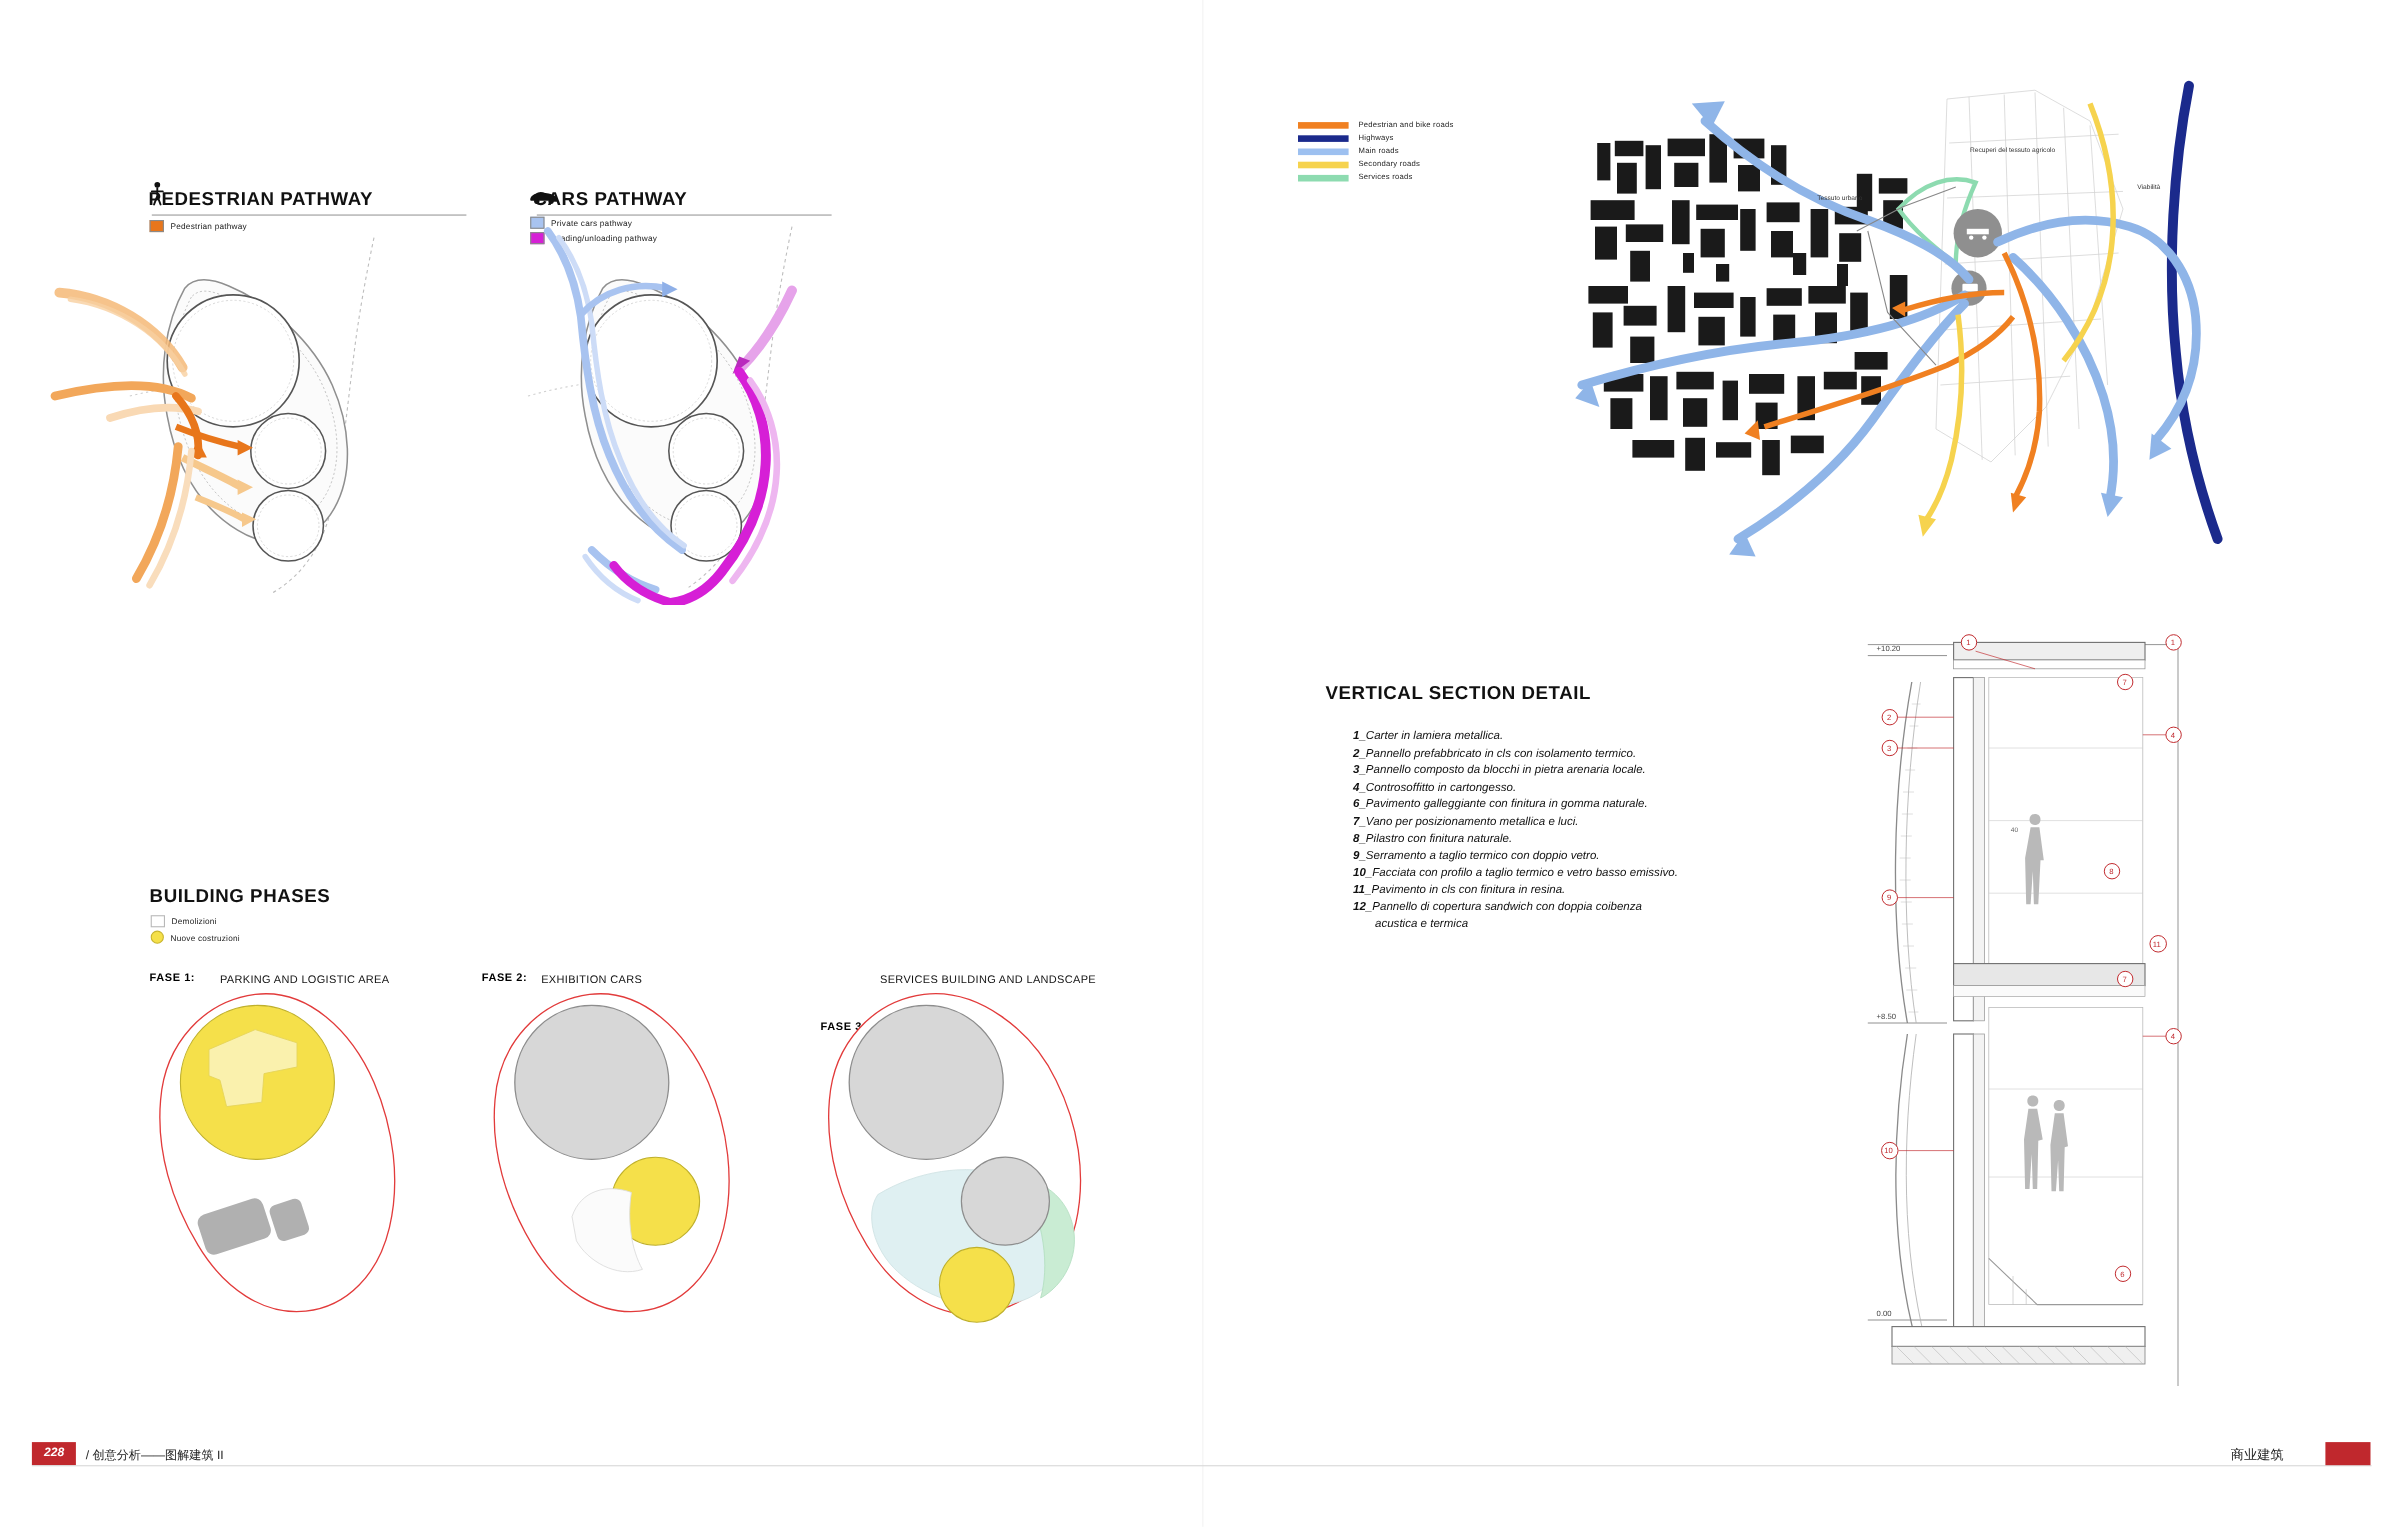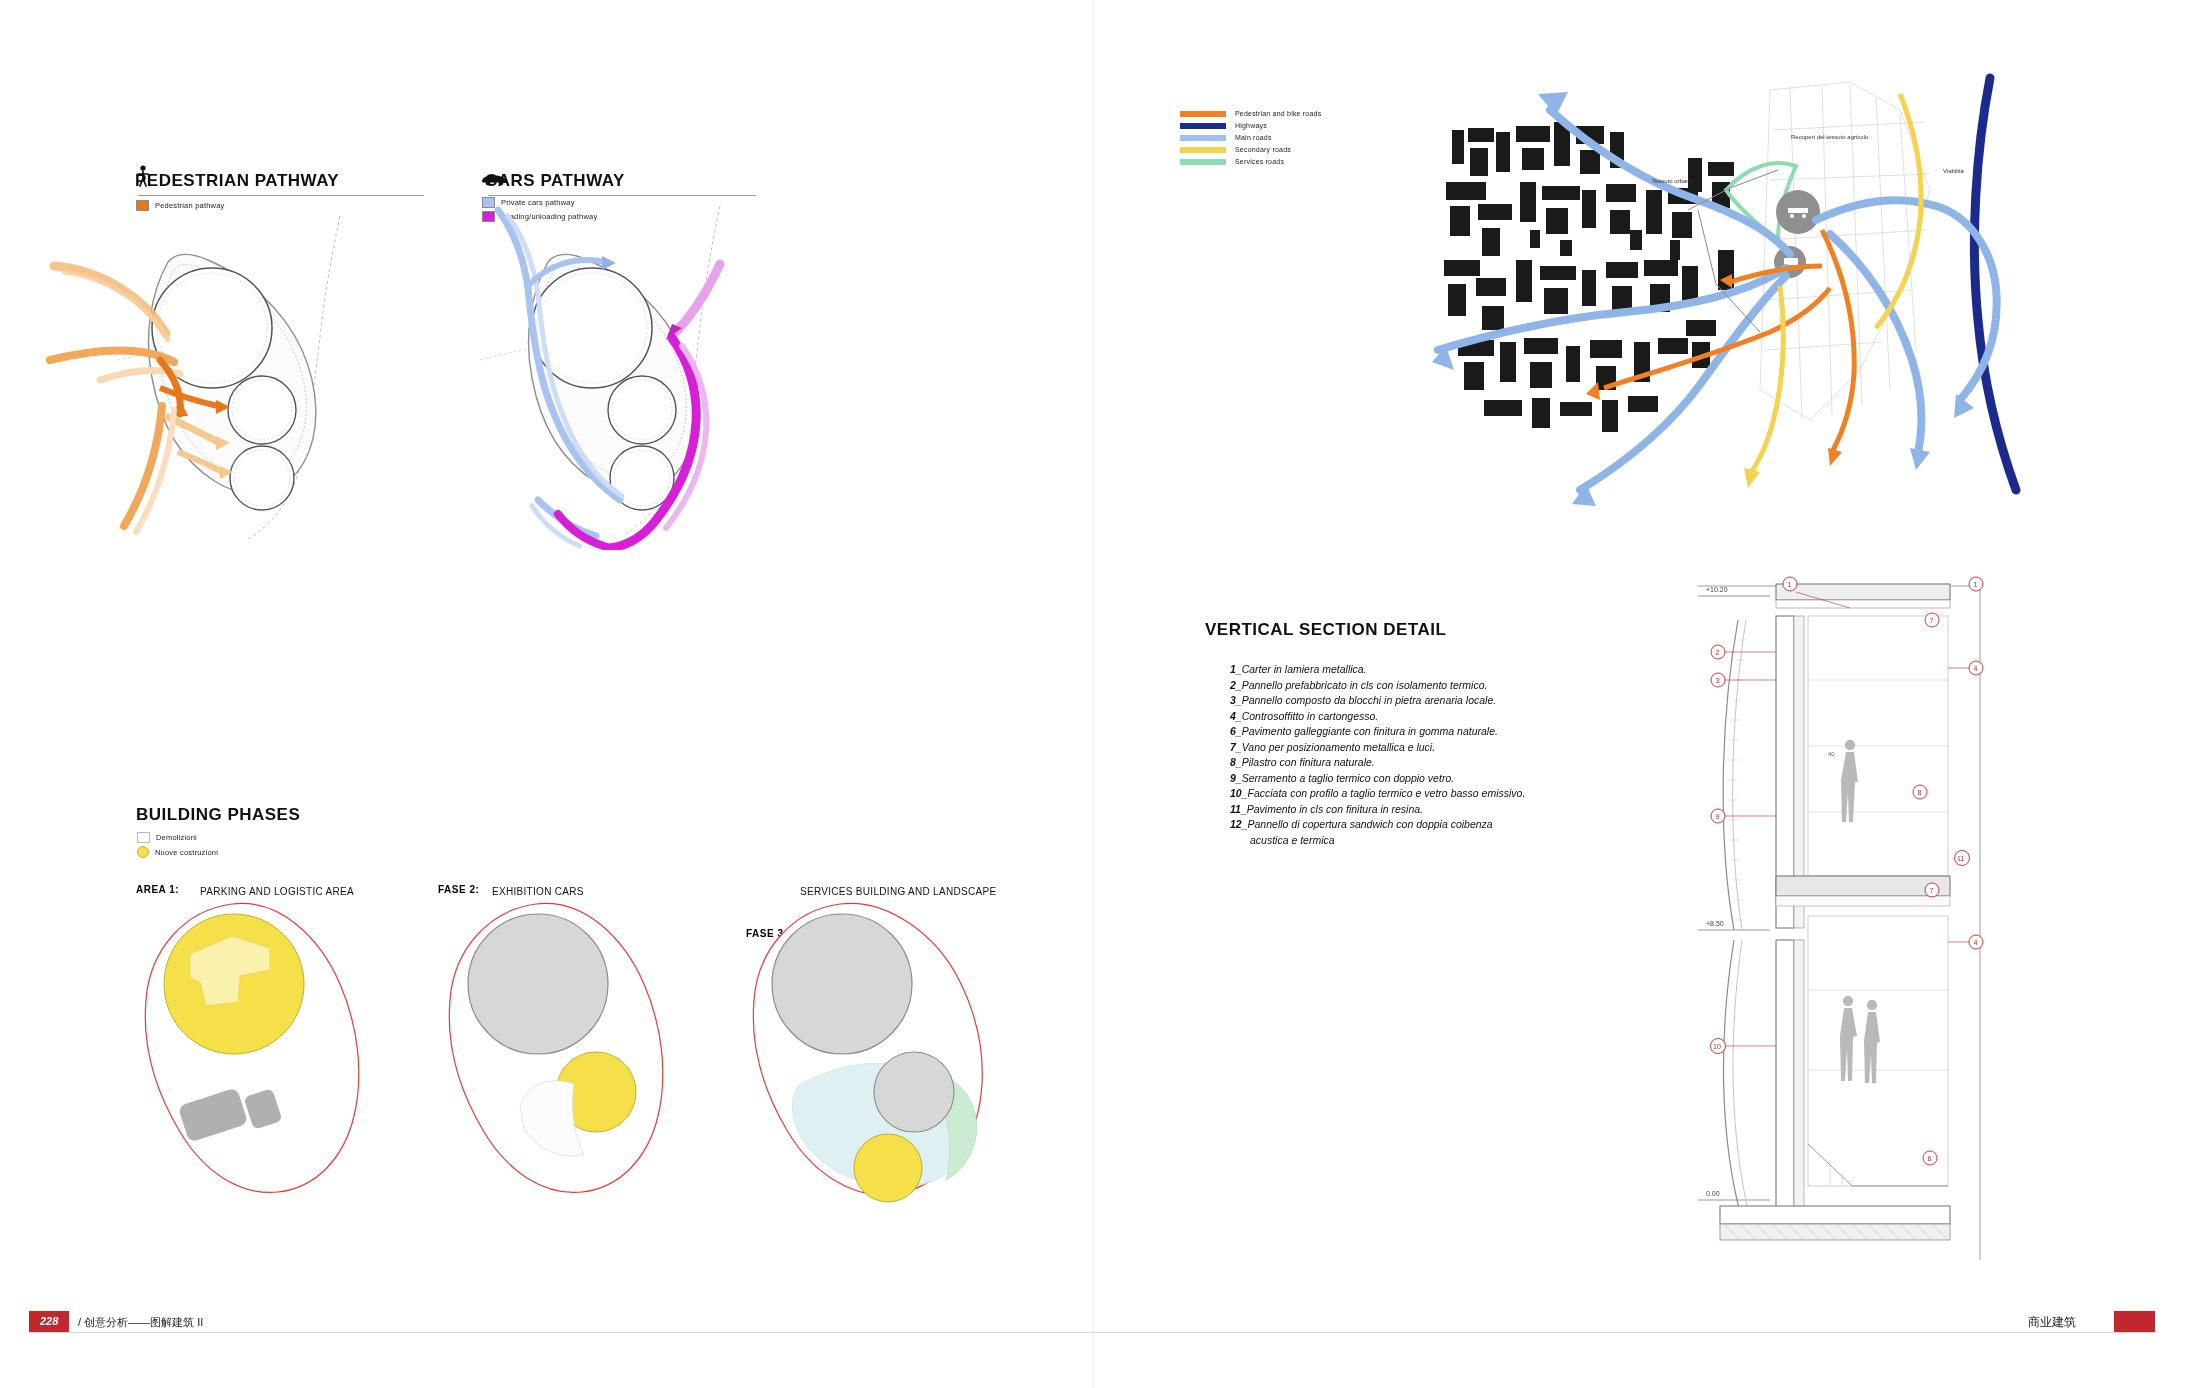--- a/index.html
+++ b/index.html
@@ -244,21 +244,21 @@
       <div class="legend-row">
         <span class="legend-sw" style="background:#ffffff;border:1px solid #b8b8b8"></span>
         <span class="legend-lbl">Demolizioni</span>
       </div>
       <div class="legend-row">
         <span class="legend-sw" style="background:#f5e04a;border-radius:50%;border:1px solid #c9b52f;width:10px;height:10px"></span>
         <span class="legend-lbl">Nuove costruzioni</span>
       </div>
     </div>
 
-    <div class="fase-label" style="left:136px; top:884px;">AREA 1:</div>
+    <div class="fase-label" style="left:136px; top:884px;">FASE 1:</div>
     <div class="fase-sub" style="left:200px; top:886px;">PARKING AND LOGISTIC AREA</div>
     <svg class="abs" style="left:120px; top:896px;" width="270" height="320" viewBox="0 0 270 320">
       <path d="M112 8 C66 14 30 52 26 104 C22 150 36 196 60 236 C84 276 120 300 158 296 C196 292 224 262 234 220 C244 178 238 130 220 88 C200 42 160 2 112 8 Z" fill="#ffffff" stroke="#e23b3b" stroke-width="1.2"></path>
       <circle cx="114" cy="88" r="70" fill="#f5e04a" stroke="#bfb02c" stroke-width="1"></circle>
       <path d="M70 58 L112 40 L150 52 L150 74 L120 80 L118 106 L86 110 L80 86 L70 82 Z" fill="#fff" opacity="0.55" stroke="#d8cb66" stroke-width="0.8"></path>
       <rect x="62" y="200" width="62" height="38" rx="8" transform="rotate(-18 93 219)" fill="#b0b0b0"></rect>
       <rect x="128" y="196" width="30" height="34" rx="6" transform="rotate(-18 143 213)" fill="#b0b0b0"></rect>
     </svg>
 
     <div class="fase-label" style="left:438px; top:884px;">FASE 2:</div>

